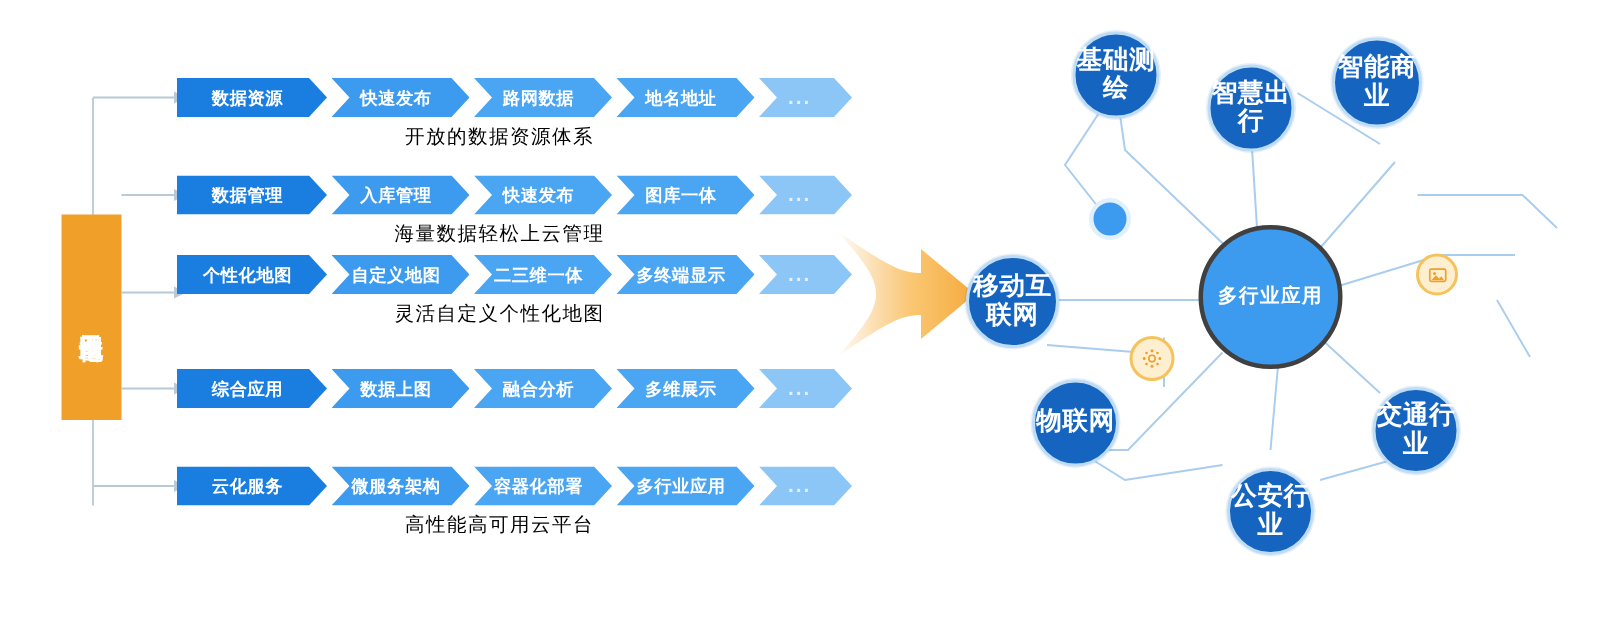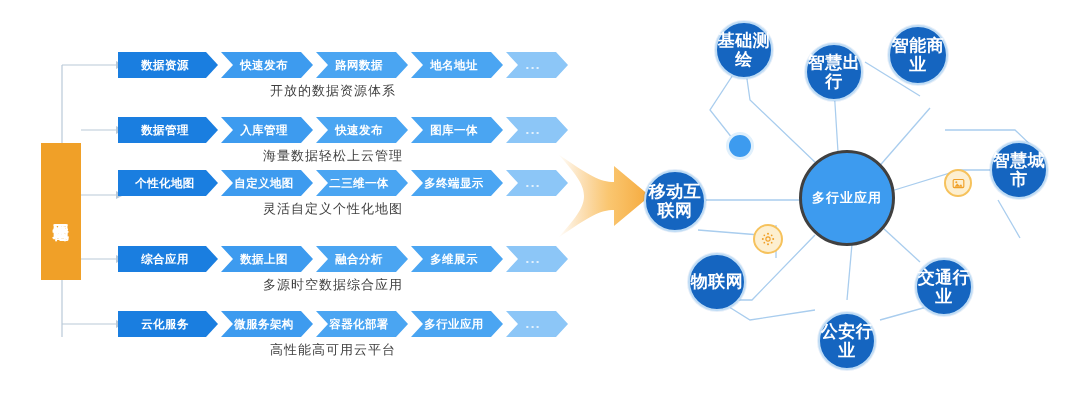--- a/index.html
+++ b/index.html
@@ -102,21 +102,21 @@
     position: absolute;
     left: 0; top: 0;
     width: 100%; height: 100%;
     z-index: 1;
   }
   .row-caption {
     position: absolute;
     top: 30px;
     width: 430px;
     text-align: center;
-    color: #404040;
+    color: #000000;
     font-size: 13px;
     letter-spacing: 1px;
   }
 
   
   #connectors {
     position: absolute;
     left: 0; top: 0;
     width: 560px;
     height: 413px;
@@ -356,21 +356,20 @@
           </svg>
           <span class="chev-text">多维展示</span>
         </div>
         <div class="chev" style="left:388px; width:62px;">
           <svg class="chev-shape" viewBox="0 0 62 26" preserveAspectRatio="none">
             <polygon points="0,0 50,0 62,13 50,26 0,26 12,13" fill="#8cc6f7"></polygon>
           </svg>
           <span class="chev-ell">...</span>
         </div>
       </div>
-      <div class="row-caption">多源时空数据综合应用</div>
     </div>
 
     <div class="flow-row" id="row-4" style="top:311px;">
       <div class="chev-line">
         <div class="chev" style="left:0px; width:100px;">
           <svg class="chev-shape" viewBox="0 0 100 26" preserveAspectRatio="none">
             <polygon points="0,0 88,0 100,13 88,26 0,26" fill="#1a7ee0"></polygon>
           </svg>
           <span class="chev-text">云化服务</span>
         </div>
@@ -449,23 +448,20 @@
     </div>
 
     <div class="node node-dark" style="left:205px; top:43px; width:58px; height:58px;">
       <span class="node-text">智慧出行</span>
     </div>
 
     <div class="node node-dark" style="left:288px; top:25px; width:60px; height:60px;">
       <span class="node-text">智能商业</span>
     </div>
 
-    <div class="node node-dark" style="left:390px; top:141px; width:58px; height:58px;">
-      <span class="node-text">智慧城市</span>
-    </div>
 
     <div class="node node-dark" style="left:218px; top:312px; width:58px; height:58px;">
       <span class="node-text">公安行业</span>
     </div>
 
     <div class="node node-dark" style="left:315px; top:258px; width:58px; height:58px;">
       <span class="node-text">交通行业</span>
     </div>
 
     <div class="node node-dark" style="left:88px; top:253px; width:58px; height:58px;">

